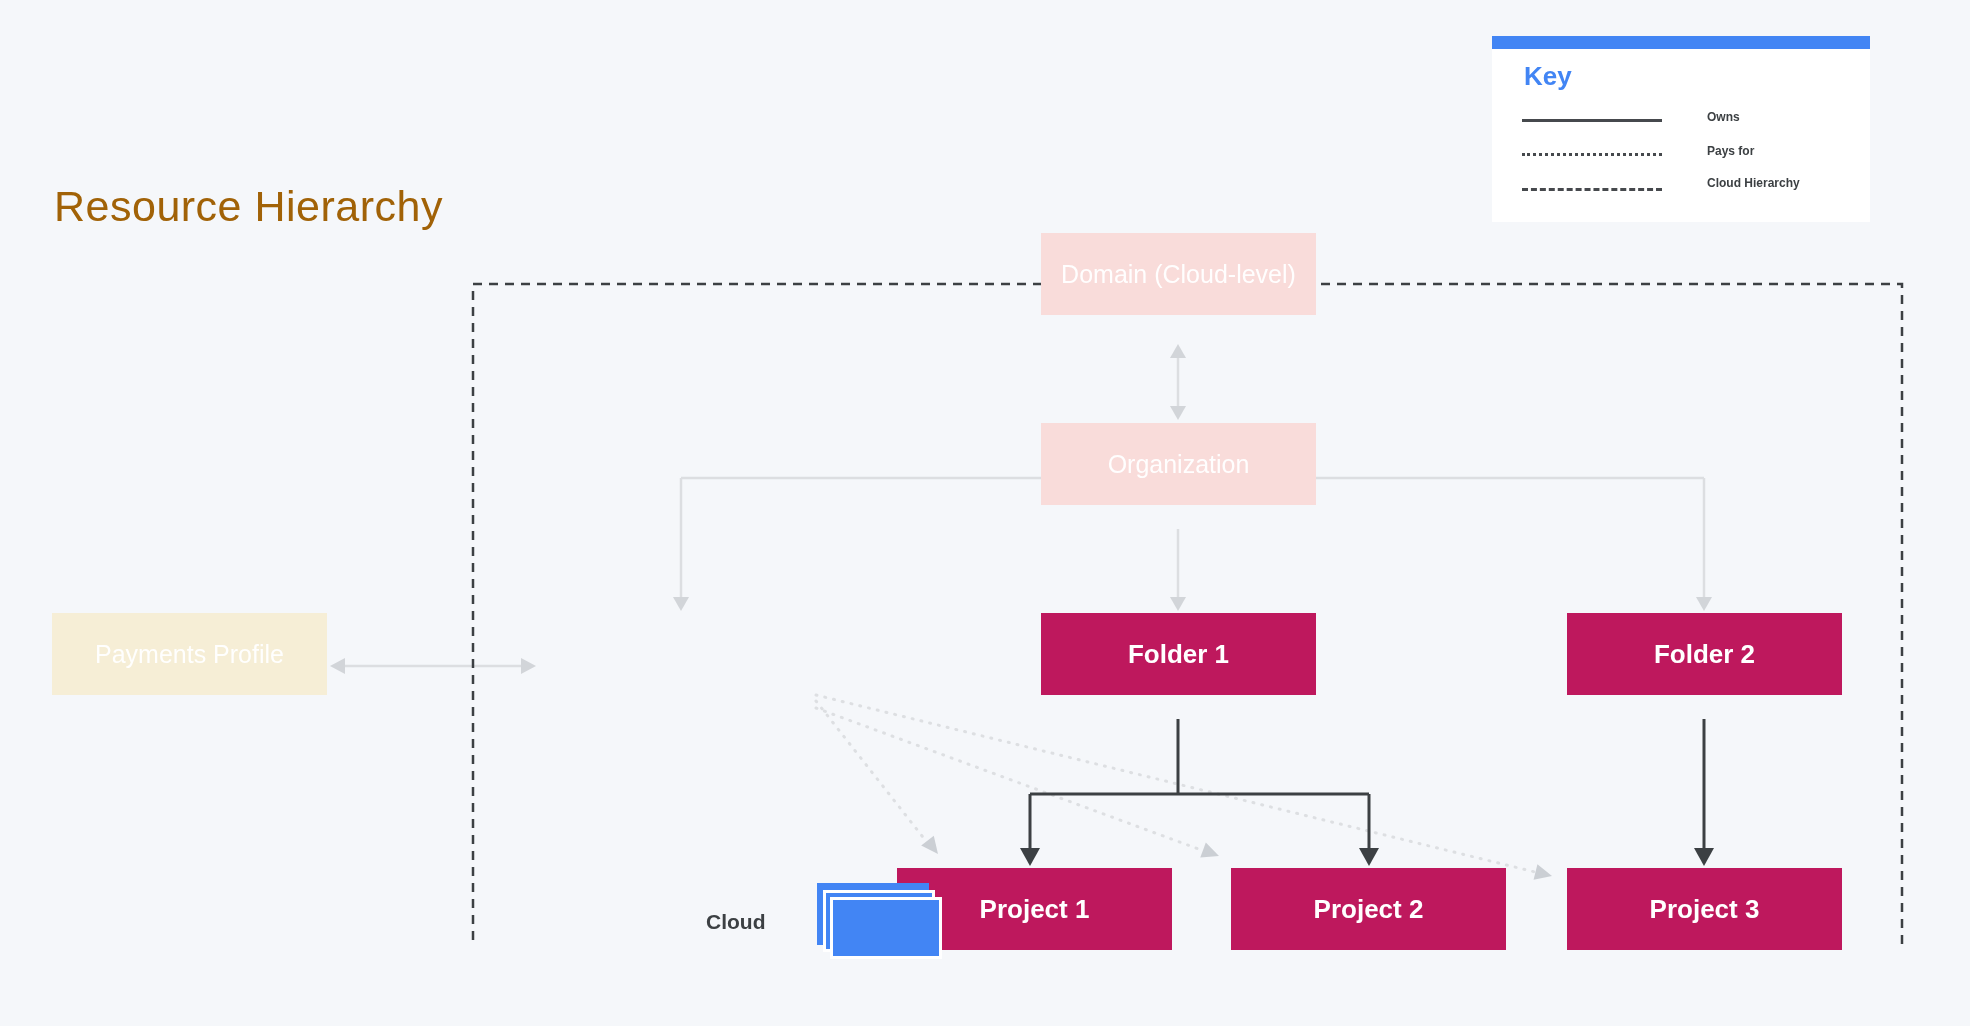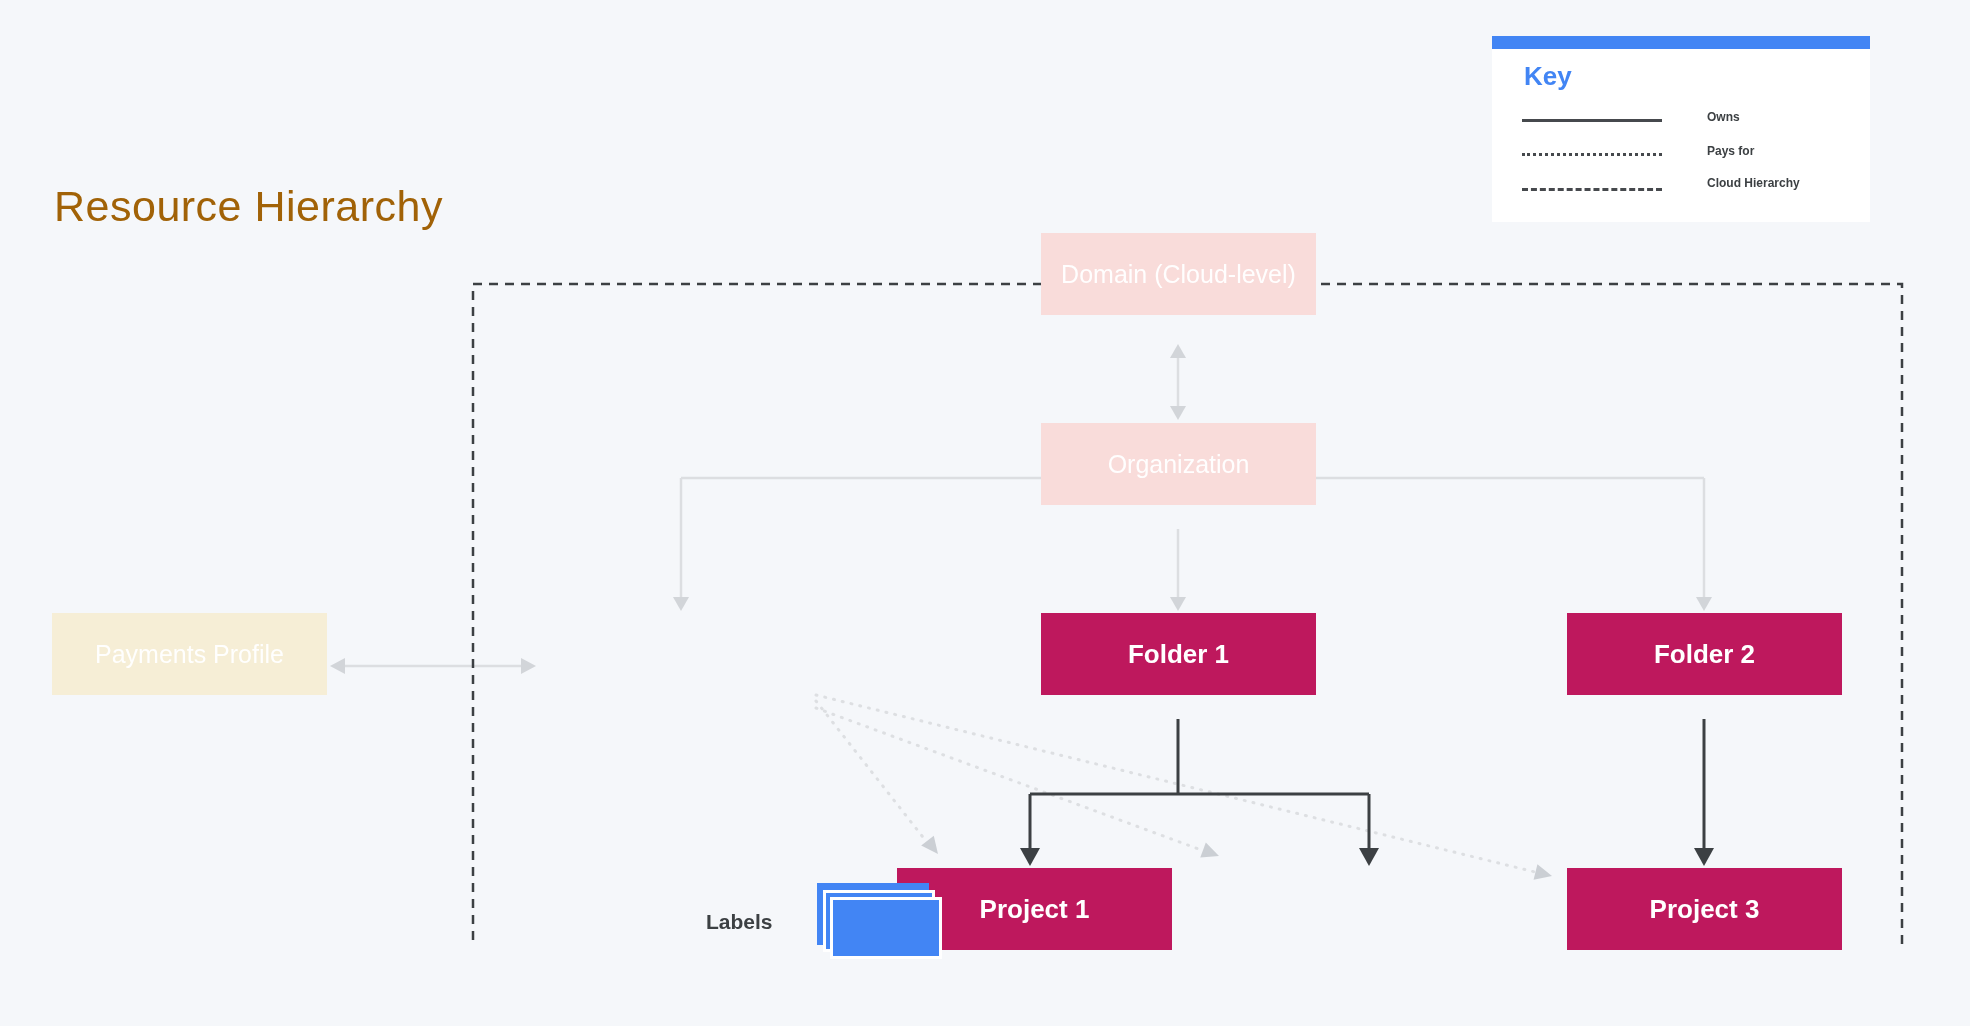--- a/index.html
+++ b/index.html
@@ -181,23 +181,24 @@
 
   <div class="node node--beige" style="left:52px; top:613px;">Payments Profile</div>
 
 
   <div class="node node--blue" style="left:1041px; top:613px;">Folder 1</div>
 
   <div class="node node--blue" style="left:1567px; top:613px;">Folder 2</div>
 
   <div class="node node--blue" style="left:897px; top:868px;">Project 1</div>
 
+  <div class="node node--blue" style="left:1231px; top:868px;">Project 2</div>
 
   <div class="node node--blue" style="left:1567px; top:868px;">Project 3</div>
 
-  <div class="labels-caption">Labels</div>
+  <div class="labels-caption">Cloud</div>
   <div>
     <div class="label-card label-card--back"></div>
     <div class="label-card label-card--mid"></div>
     <div class="label-card label-card--front"></div>
   </div>
 
 </div>
 
 </body></html>

